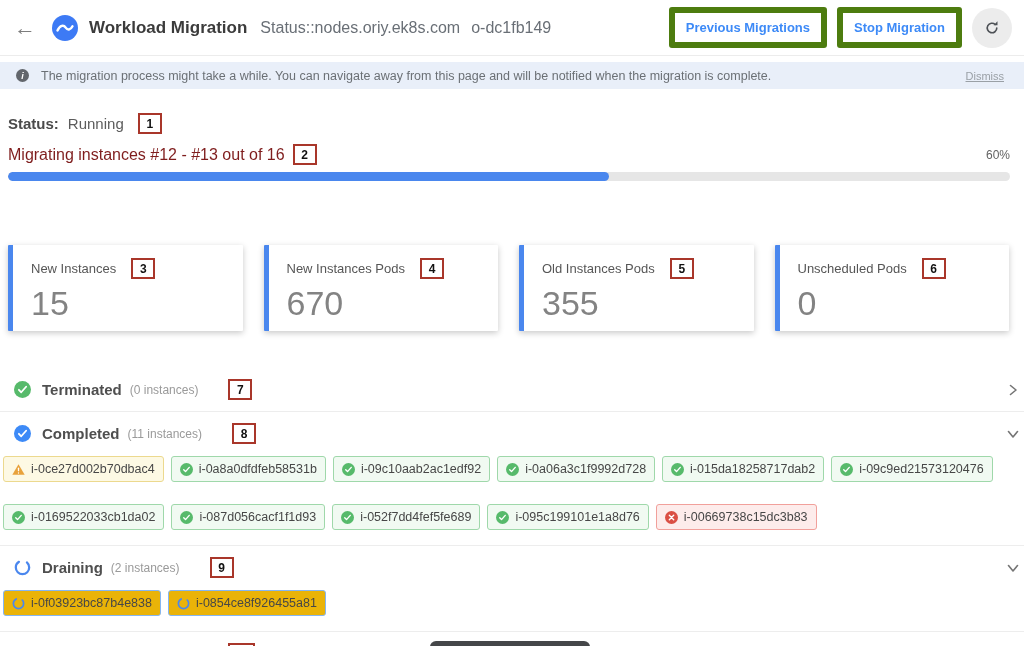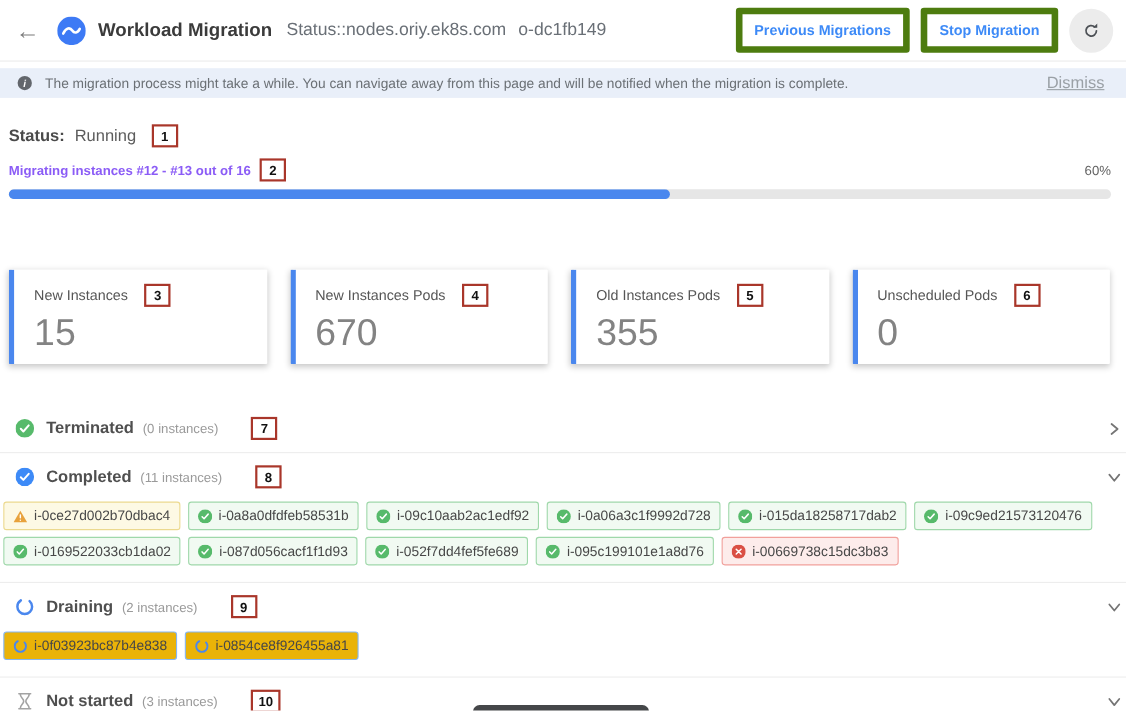--- a/index.html
+++ b/index.html
@@ -22,36 +22,36 @@
     font-family:inherit; background:#fff; color:#3d8af7; border:6px solid #4d7c0f;
     font-size:13px; font-weight:700; padding:7px 11px; border-radius:3px; cursor:pointer; white-space:nowrap;
   }
   .refresh-btn { width:40px; height:40px; border-radius:50%; background:#ececec; border:none; display:flex; align-items:center; justify-content:center; cursor:pointer; }
 
   
   .banner { margin-top:6px; height:27px; background:#e9eff9; display:flex; align-items:center; padding:0 20px 0 16px; }
   .info-icon { width:13px; height:13px; border-radius:50%; background:#62666c; color:#fff; font-size:9px; font-weight:700;
     display:flex; align-items:center; justify-content:center; margin-right:12px; flex:none; font-style:italic;}
   .banner-text { font-size:12.5px; color:#6b7075; }
-  .dismiss { margin-left:auto; font-size:15px; color:#9aa0a6; text-decoration:underline; cursor:pointer; }
+  .dismiss { margin-left:auto; font-size:11px; color:#9aa0a6; text-decoration:underline; cursor:pointer; }
 
   
   .ann {
     display:inline-flex; align-items:center; justify-content:center;
     min-width:24px; height:21px; padding:0 5px; background:#fff;
     border:2px solid #a9362a; color:#111; font-size:12px; font-weight:700; flex:none;
   }
 
   
   .status-row { margin:24px 14px 0 8px; display:flex; align-items:center; }
   .status-label { font-size:15px; font-weight:700; color:#4a4a4a; }
   .status-value { font-size:15px; color:#5c5c5c; margin-left:9px; }
   .status-row .ann { margin-left:14px; }
   .progress-label-row { margin:10px 14px 0 8px; display:flex; align-items:center; }
-  .progress-text { font-size:12px; color:#8b5cf6;font-weight:bold; }
+  .progress-text { font-size:16px; color:#7f1d1d; }
   .progress-label-row .ann { margin-left:8px; }
   .progress-percent { margin-left:auto; font-size:12px; color:#636363; }
   .progress-bar { margin:7px 14px 0 8px; height:9px; border-radius:5px; background:#e6e6e6; overflow:hidden; }
   .progress-fill { height:100%; background:#4a87ee; border-radius:5px; }
 
   
   .cards { display:flex; gap:21px; margin:64px 15px 0 8px; }
   .card {
     flex:1; height:86px; background:#fff; border-left:5px solid #4a87ee; border-radius:1px;
     box-shadow:0 2px 6px rgba(0,0,0,.22); padding:13px 10px 0 18px;
@@ -65,21 +65,21 @@
   .sections { margin-top:37px; }
   .section { border-bottom:1px solid #ededed; }
   .section:last-child { border-bottom:none; }
   .section-header { display:flex; align-items:center; height:43px; padding:0 4px 0 14px; cursor:pointer; }
   .section-icon { width:17px; height:17px; flex:none; }
   .section-name { font-size:15px; font-weight:700; color:#4f4f4f; margin-left:11px; }
   .section-count { font-size:12px; color:#9a9a9a; margin-left:8px; }
   .section-header .ann { margin-left:30px; }
   .chevron { margin-left:auto; color:#757575; }
 
-  .chips { display:flex; flex-wrap:wrap; gap:6px 7px; padding:1px 14px 15px 3px; }
+  .chips { display:flex; flex-wrap:wrap; gap:22px 7px; padding:1px 14px 15px 3px; }
   .chip {
     height:26px; display:inline-flex; align-items:center; gap:6px; padding:0 8px;
     border:1px solid; border-radius:3px; font-size:12.5px; color:#474747; cursor:default; white-space:nowrap;
   }
   .chip-icon { width:13px; height:13px; flex:none; }
   .chip.success  { background:#f1faf2; border-color:#9fd8aa; }
   .chip.warning  { background:#fdf9e4; border-color:#ecd98e; }
   .chip.error    { background:#fdeceb; border-color:#f1a09b; }
   .chip.draining { background:#eab308; border-color:#85b6f2; }
 

